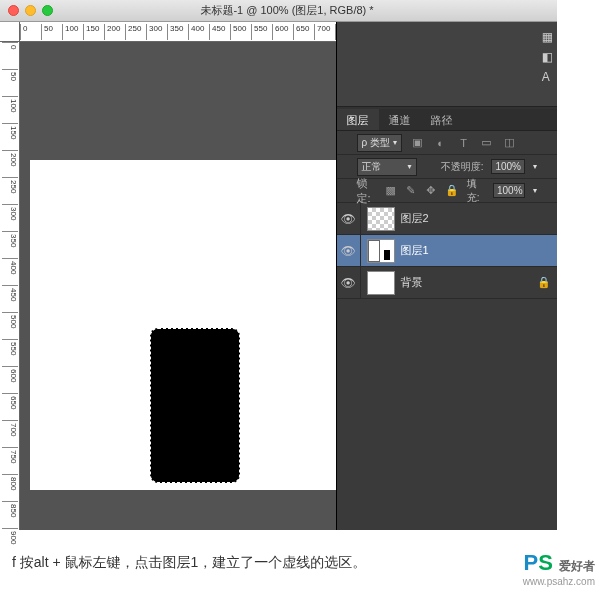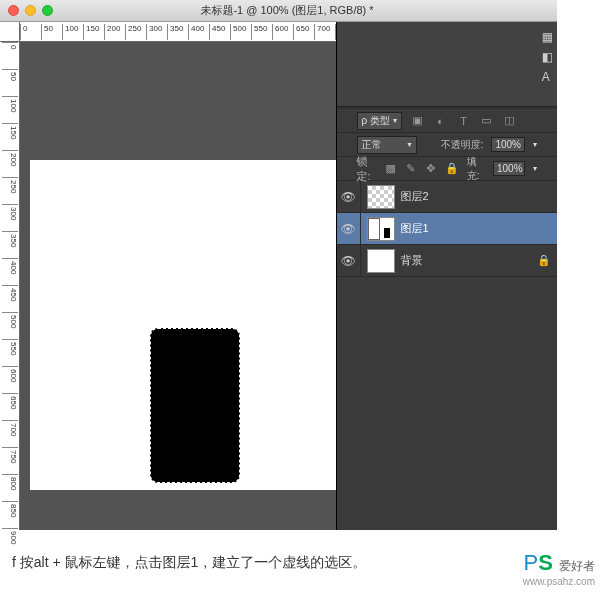--- a/index.html
+++ b/index.html
@@ -45,21 +45,21 @@
 .thumb.l2::after{content:"";position:absolute;top:0;left:0;right:0;bottom:0;background:repeating-conic-gradient(#ccc 0 25%,#fff 0 50%) 0 0/8px 8px}
 .thumb.l1{display:flex}
 .thumb.l1 .m{width:12px;height:22px;background:#fff;border:1px solid #666}
 .thumb.l1 .p{width:14px;height:22px;background:#fff;position:relative}
 .thumb.l1 .p::after{content:"";position:absolute;top:10px;left:4px;width:6px;height:10px;background:#000}
 .lname{font-size:11px;color:#ddd}
 .layer.sel .lname{color:#fff}
 .lock{margin-left:auto;color:#aaa;font-size:11px}
 .caption-area{padding:24px 12px 12px;font-size:14px;color:#333}
 .watermark{position:absolute;right:8px;bottom:8px;text-align:right;font-size:13px}
-.watermark .logo{font-weight:normal;color:#1a8cc8;font-size:22px}
+.watermark .logo{font-weight:bold;color:#1a8cc8;font-size:22px}
 .watermark .logo b{color:#0a5}
 .watermark .zh{font-size:12px;color:#666}
 .watermark .url{font-size:10px;color:#999}
 </style>
 </head>
 <body>
 
 <div class="app">
   <div class="titlebar">
     <div class="traffic">
@@ -120,20 +120,25 @@
     </div>
     <div class="rightcol">
       <div class="toolstrip">
         <div class="icons">
           <span>▦</span>
           <span>◧</span>
           <span>A</span>
         </div>
       </div>
       <div class="panel">
+        <div class="tabs">
+          <div class="tab active">图层</div>
+          <div class="tab">通道</div>
+          <div class="tab">路径</div>
+        </div>
         <div class="prow">
           <div class="sel">
               <span>ρ 类型</span>
               <span class="chev">▾</span>
             </div>
           <div class="ico">▣</div>
           <div class="ico">◐</div>
           <div class="ico">T</div>
           <div class="ico">▭</div>
           <div class="ico">◫</div>

